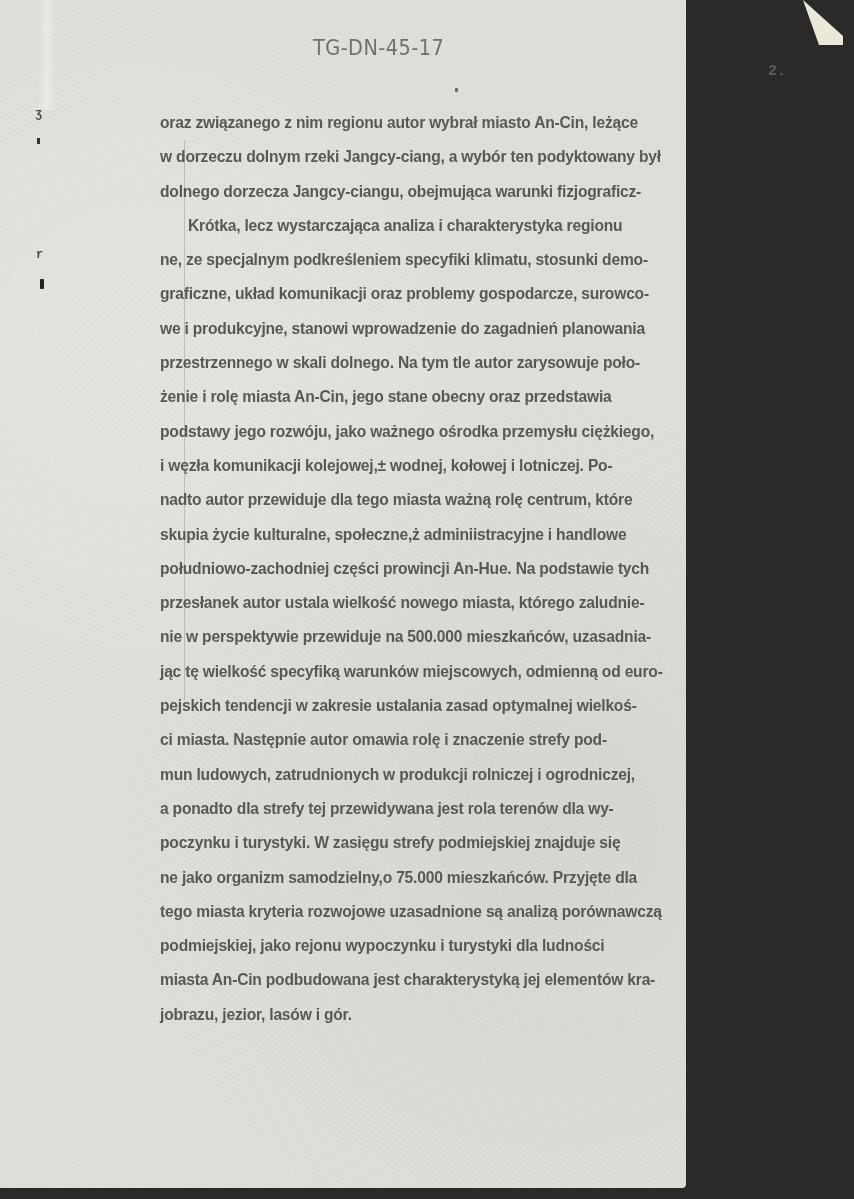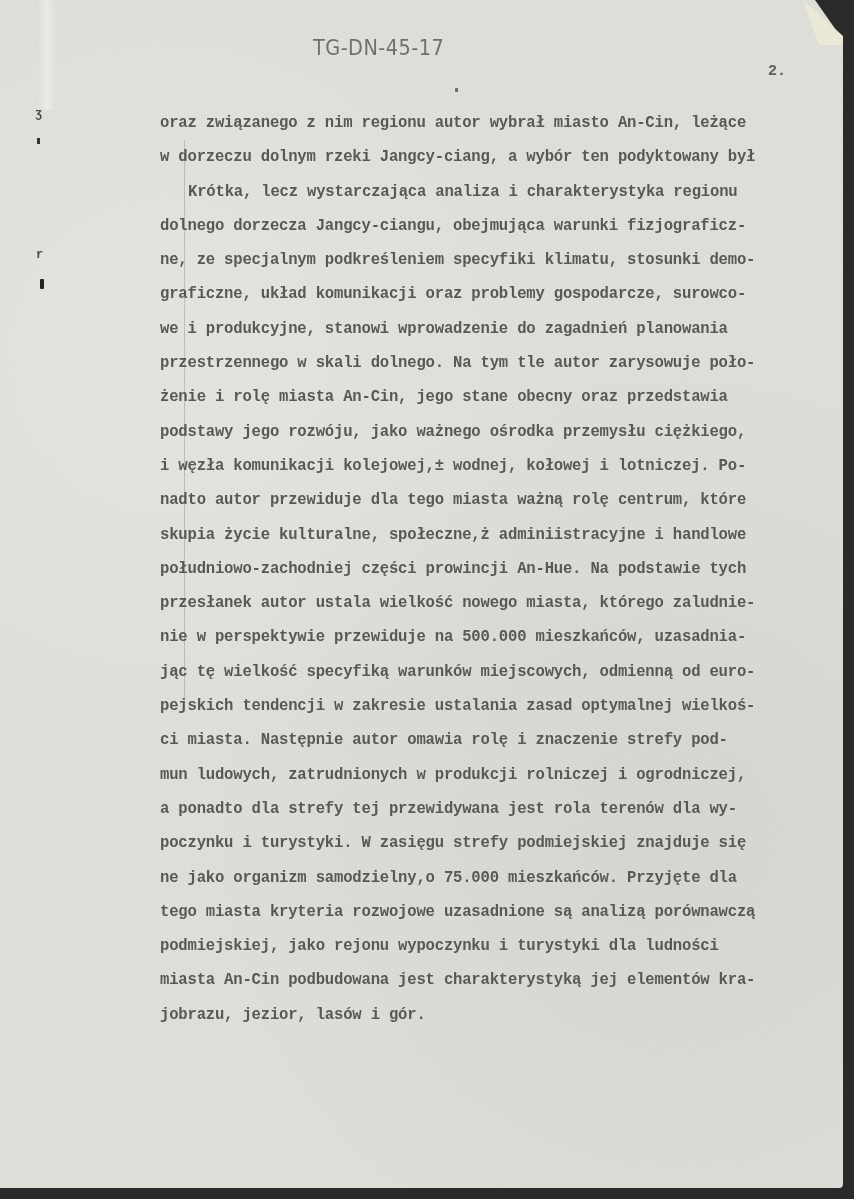--- a/index.html
+++ b/index.html
@@ -10,21 +10,21 @@
     width: 854px;
     height: 1199px;
     background: #2a2a2a;
     position: relative;
     overflow: hidden;
   }
   .page {
     position: absolute;
     left: 0;
     top: 0;
-    width: 843px;
+    width: 686px;
     height: 1188px;
     background: #dedfd8;
     background-image:
       radial-gradient(circle at 20% 30%, rgba(255,255,255,0.18) 0, rgba(255,255,255,0) 40%),
       radial-gradient(circle at 80% 70%, rgba(0,0,0,0.04) 0, rgba(0,0,0,0) 45%),
       repeating-linear-gradient(37deg, rgba(0,0,0,0.012) 0 2px, rgba(255,255,255,0.015) 2px 4px);
     border-bottom-right-radius: 4px;
     clip-path: polygon(0 0, 815px 0, 843px 40px, 843px 100%, 0 100%);
   }
   .corner-fold {
@@ -90,21 +90,21 @@
   }
   .mm1 { left: 35px; top: 107px; }
   .mm2 { left: 37px; top: 138px; width: 3px; height: 6px; background: #333; font-size: 0; }
   .mm3 { left: 36px; top: 248px; }
   .mm4 { left: 40px; top: 279px; width: 4px; height: 10px; background: #222; font-size: 0; border-radius: 1px; }
   .body-text {
     position: absolute;
     left: 160px;
     top: 106px;
     width: 690px;
-    font-family: Liberation Mono, monospace;
+    font-family: Liberation Sans, sans-serif;
     font-size: 15.6px;
     line-height: 34.3px;
     color: #585858;
     font-weight: bold;
     letter-spacing: -0.2px;
   }
   .line {
     display: block;
     white-space: pre;
     height: 34.3px;
@@ -125,22 +125,22 @@
   <div class="dot-mark"></div>
 
   <span class="margin-mark mm1">ʒ</span>
   <span class="margin-mark mm2"></span>
   <span class="margin-mark mm3">r</span>
   <span class="margin-mark mm4"></span>
 
   <div class="body-text">
     <span class="line">oraz związanego z nim regionu autor wybrał miasto An-Cin, leżące</span>
     <span class="line">w dorzeczu dolnym rzeki Jangcy-ciang, a wybór ten podyktowany był</span>
+    <span class="line">dolnego dorzecza Jangcy-ciangu, obejmująca warunki fizjograficz-</span>
     <span class="line indent">Krótka, lecz wystarczająca analiza i charakterystyka regionu</span>
-    <span class="line">dolnego dorzecza Jangcy-ciangu, obejmująca warunki fizjograficz-</span>
     <span class="line">ne, ze specjalnym podkreśleniem specyfiki klimatu, stosunki demo-</span>
     <span class="line">graficzne, układ komunikacji oraz problemy gospodarcze, surowco-</span>
     <span class="line">we i produkcyjne, stanowi wprowadzenie do zagadnień planowania</span>
     <span class="line">przestrzennego w skali dolnego. Na tym tle autor zarysowuje poło-</span>
     <span class="line">żenie i rolę miasta An-Cin, jego stane obecny oraz przedstawia</span>
     <span class="line">podstawy jego rozwóju, jako ważnego ośrodka przemysłu ciężkiego,</span>
     <span class="line">i węzła komunikacji kolejowej,± wodnej, kołowej i lotniczej. Po-</span>
     <span class="line">nadto autor przewiduje dla tego miasta ważną rolę centrum, które</span>
     <span class="line">skupia życie kulturalne, społeczne,ż adminiistracyjne i handlowe</span>
     <span class="line">południowo-zachodniej części prowincji An-Hue. Na podstawie tych</span>

